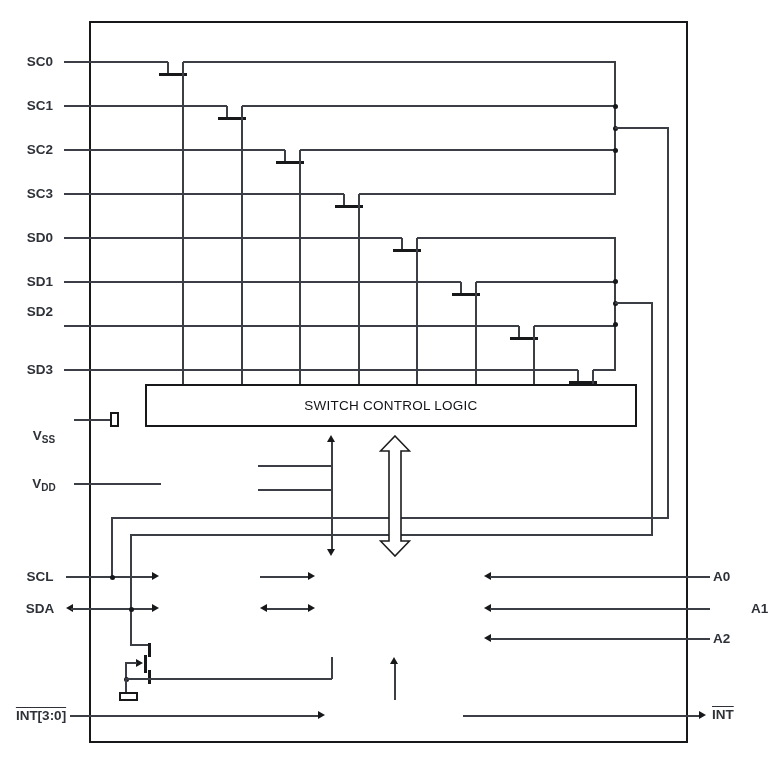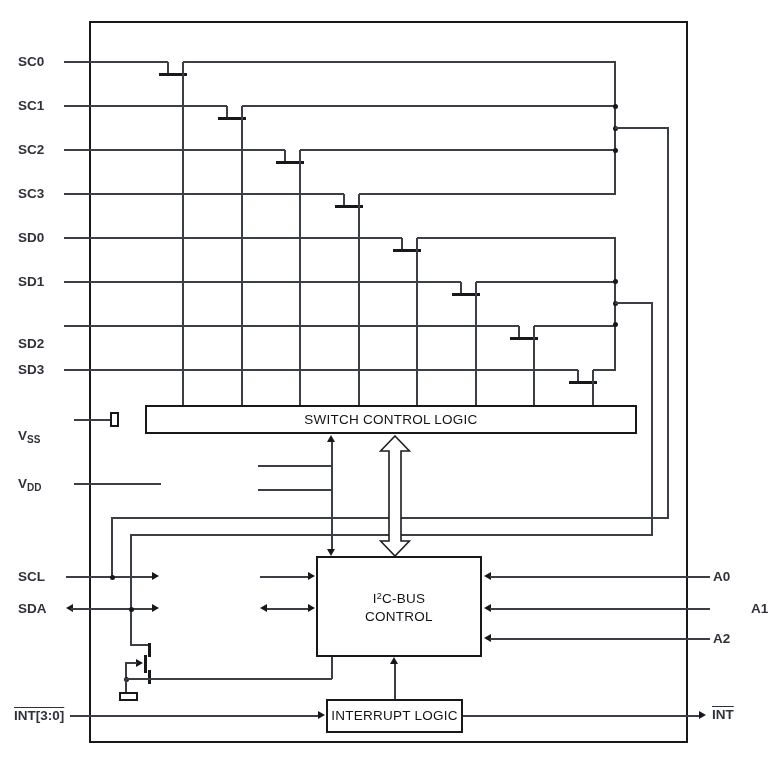--- a/index.html
+++ b/index.html
@@ -9,21 +9,21 @@
   .layer{position:absolute;inset:0}
   .h{position:absolute;height:1.5px;background:var(--wire)}
   .v{position:absolute;width:1.5px;background:var(--wire)}
   .bb{position:absolute;background:var(--ink)}
   .dot{position:absolute;width:5px;height:5px;border-radius:50%;background:var(--ink)}
   .tr,.tl,.tu,.td{position:absolute;width:0;height:0}
   .tr{border-top:4px solid transparent;border-bottom:4px solid transparent;border-left:7.5px solid var(--ink)}
   .tl{border-top:4px solid transparent;border-bottom:4px solid transparent;border-right:7.5px solid var(--ink)}
   .tu{border-left:4px solid transparent;border-right:4px solid transparent;border-bottom:7.5px solid var(--ink)}
   .td{border-left:4px solid transparent;border-right:4px solid transparent;border-top:7.5px solid var(--ink)}
-  .pin{position:absolute;font:700 13.5px/15px "Liberation Sans",sans-serif;color:var(--label);text-align:left;white-space:nowrap}
+  .pin{position:absolute;font:700 13.5px/15px "Liberation Sans",sans-serif;color:var(--label);text-align:center;white-space:nowrap}
   .pinr{text-align:left}
   .pin sub{font-size:10px;vertical-align:-3px}
   .ol{text-decoration:overline}
   .blk{position:absolute;box-sizing:border-box;border:2.5px solid var(--ink);background:#fff;
        display:flex;flex-direction:column;align-items:center;justify-content:center;
        font:500 13.5px/17.5px "Liberation Sans",sans-serif;color:#121417;letter-spacing:.25px;text-align:center;white-space:nowrap}
   .blk sup{font-size:9px;vertical-align:4px}
   .pad{position:absolute;box-sizing:border-box;border:2px solid var(--ink);background:#fff}
   #title{position:absolute;left:98px;top:26px;font:600 29px/32px "Liberation Sans",sans-serif;
          color:var(--title);letter-spacing:.5px}
@@ -36,21 +36,21 @@
 <div id="stage">
 
   <div id="outer"></div>
 
   <div class="pin" style="left:18px;top:54px;width:44px">SC0</div>
   <div class="pin" style="left:18px;top:98px;width:44px">SC1</div>
   <div class="pin" style="left:18px;top:142px;width:44px">SC2</div>
   <div class="pin" style="left:18px;top:186px;width:44px">SC3</div>
   <div class="pin" style="left:18px;top:230px;width:44px">SD0</div>
   <div class="pin" style="left:18px;top:274px;width:44px">SD1</div>
-  <div class="pin" style="left:18px;top:336px;width:44px">SD2</div>
+  <div class="pin" style="left:18px;top:304px;width:44px">SD2</div>
   <div class="pin" style="left:18px;top:362px;width:44px">SD3</div>
   <div class="pin" style="left:18px;top:428px;width:52px"><span>V</span><sub>SS</sub></div>
   <div class="pin" style="left:18px;top:476px;width:52px"><span>V</span><sub>DD</sub></div>
   <div class="pin" style="left:18px;top:569px;width:44px">SCL</div>
   <div class="pin" style="left:18px;top:601px;width:44px">SDA</div>
   <div class="pin" style="left:14px;top:708px;width:54px"><span class="ol">INT[3:0]</span></div>
 
   <div class="pin pinr" style="left:713px;top:569px;width:40px">A0</div>
   <div class="pin pinr" style="left:751px;top:601px;width:40px">A1</div>
   <div class="pin pinr" style="left:713px;top:631px;width:40px">A2</div>
@@ -209,28 +209,21 @@
     <div class="h" style="left:463px;top:715px;width:237px"></div>
     <div class="tr" style="left:699px;top:711px"></div>
     <div class="v" style="left:394px;top:663px;height:37px"></div>
     <div class="tu" style="left:390px;top:657px"></div>
   </div>
 
   <svg style="position:absolute;left:379px;top:435px" width="32" height="122" viewBox="0 0 32 122">
     <polygon points="16,1 30.5,16 22,16 22,106 30.5,106 16,121 1.5,106 10,106 10,16 1.5,16" fill="#ffffff" stroke="#1c1c1c" stroke-width="1.6"></polygon>
   </svg>
 
-  <div class="blk" style="left:145px;top:405px;width:492px;height:29px">
+  <div class="blk" style="left:145px;top:384px;width:492px;height:43px">
     <span>SWITCH CONTROL LOGIC</span>
   </div>
 
 
 
-  <div class="blk" style="left:316px;top:556px;width:166px;height:101px">
-    <span><span>I</span><sup>2</sup><span>C-BUS</span></span>
-    <span>CONTROL</span>
-  </div>
-
-  <div class="blk" style="left:326px;top:699px;width:137px;height:34px;border-width:2px">
-    <span>INTERRUPT LOGIC</span>
-  </div>
+
 
 </div>
 
 </body></html>

